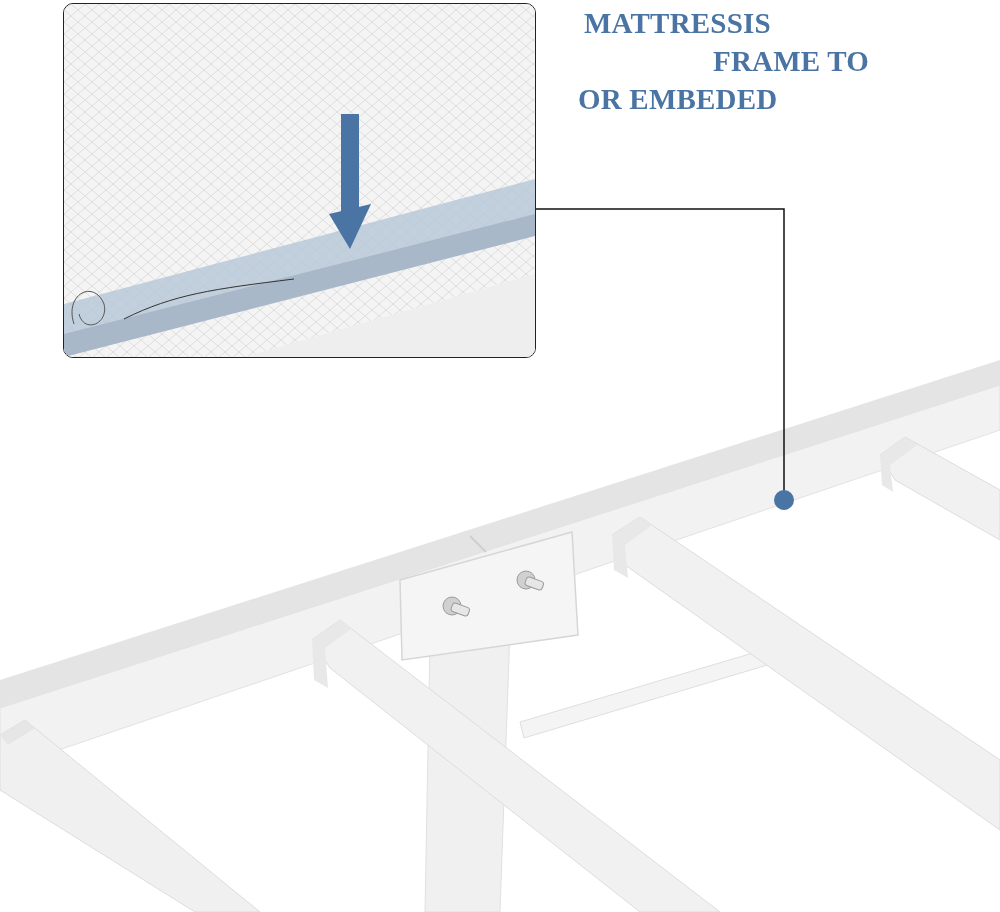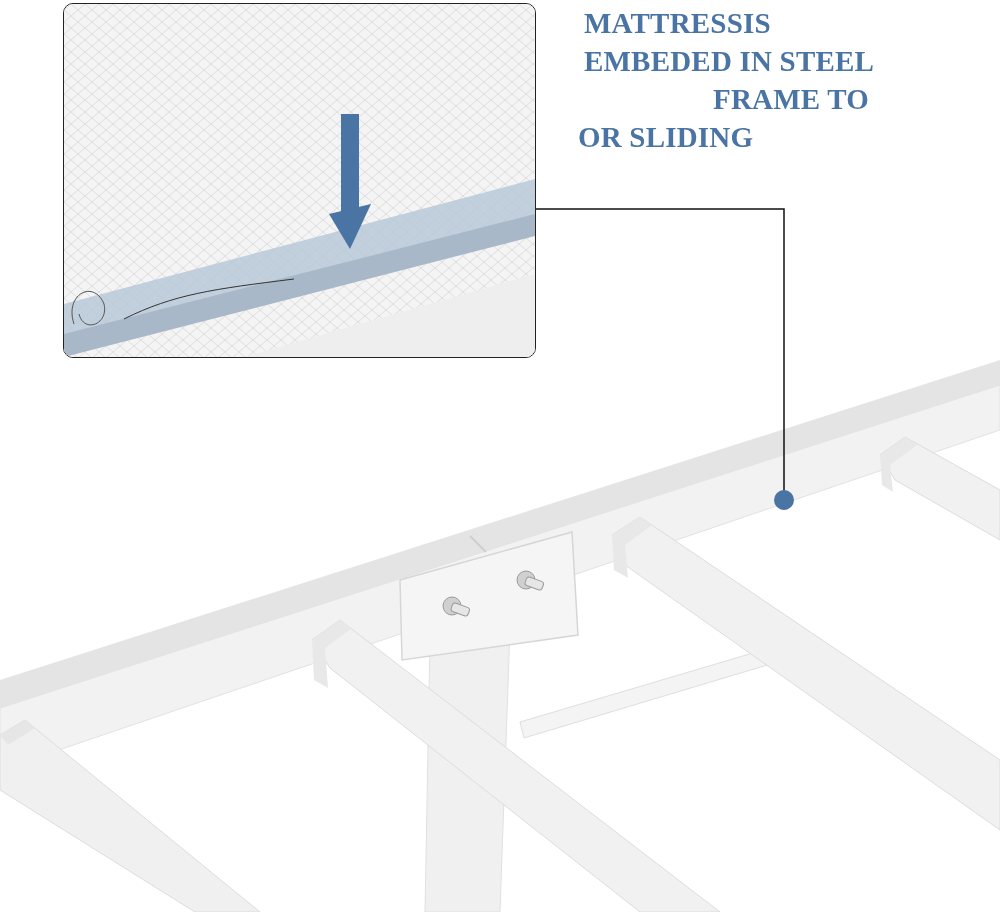--- a/index.html
+++ b/index.html
@@ -81,18 +81,17 @@
 
       <g>
         <rect x="277" y="110" width="18" height="100" fill="#4a74a3"></rect>
         <polygon points="265,210 307,200 286,245" fill="#4a74a3"></polygon>
       </g>
     </svg>
   </div>
 
   <div class="callout-text">
     <div style="padding-left:6px;">MATTRESSIS</div>
-    <div style="padding-left:6px;">EMBEDED IN STEEL</div>
     <div style="padding-left:6px;text-align:center;">FRAME TO</div>
-    <div>OR SLIDING</div>
+    <div>OR EMBEDED</div>
   </div>
 
 </div>
 
 </body></html>

